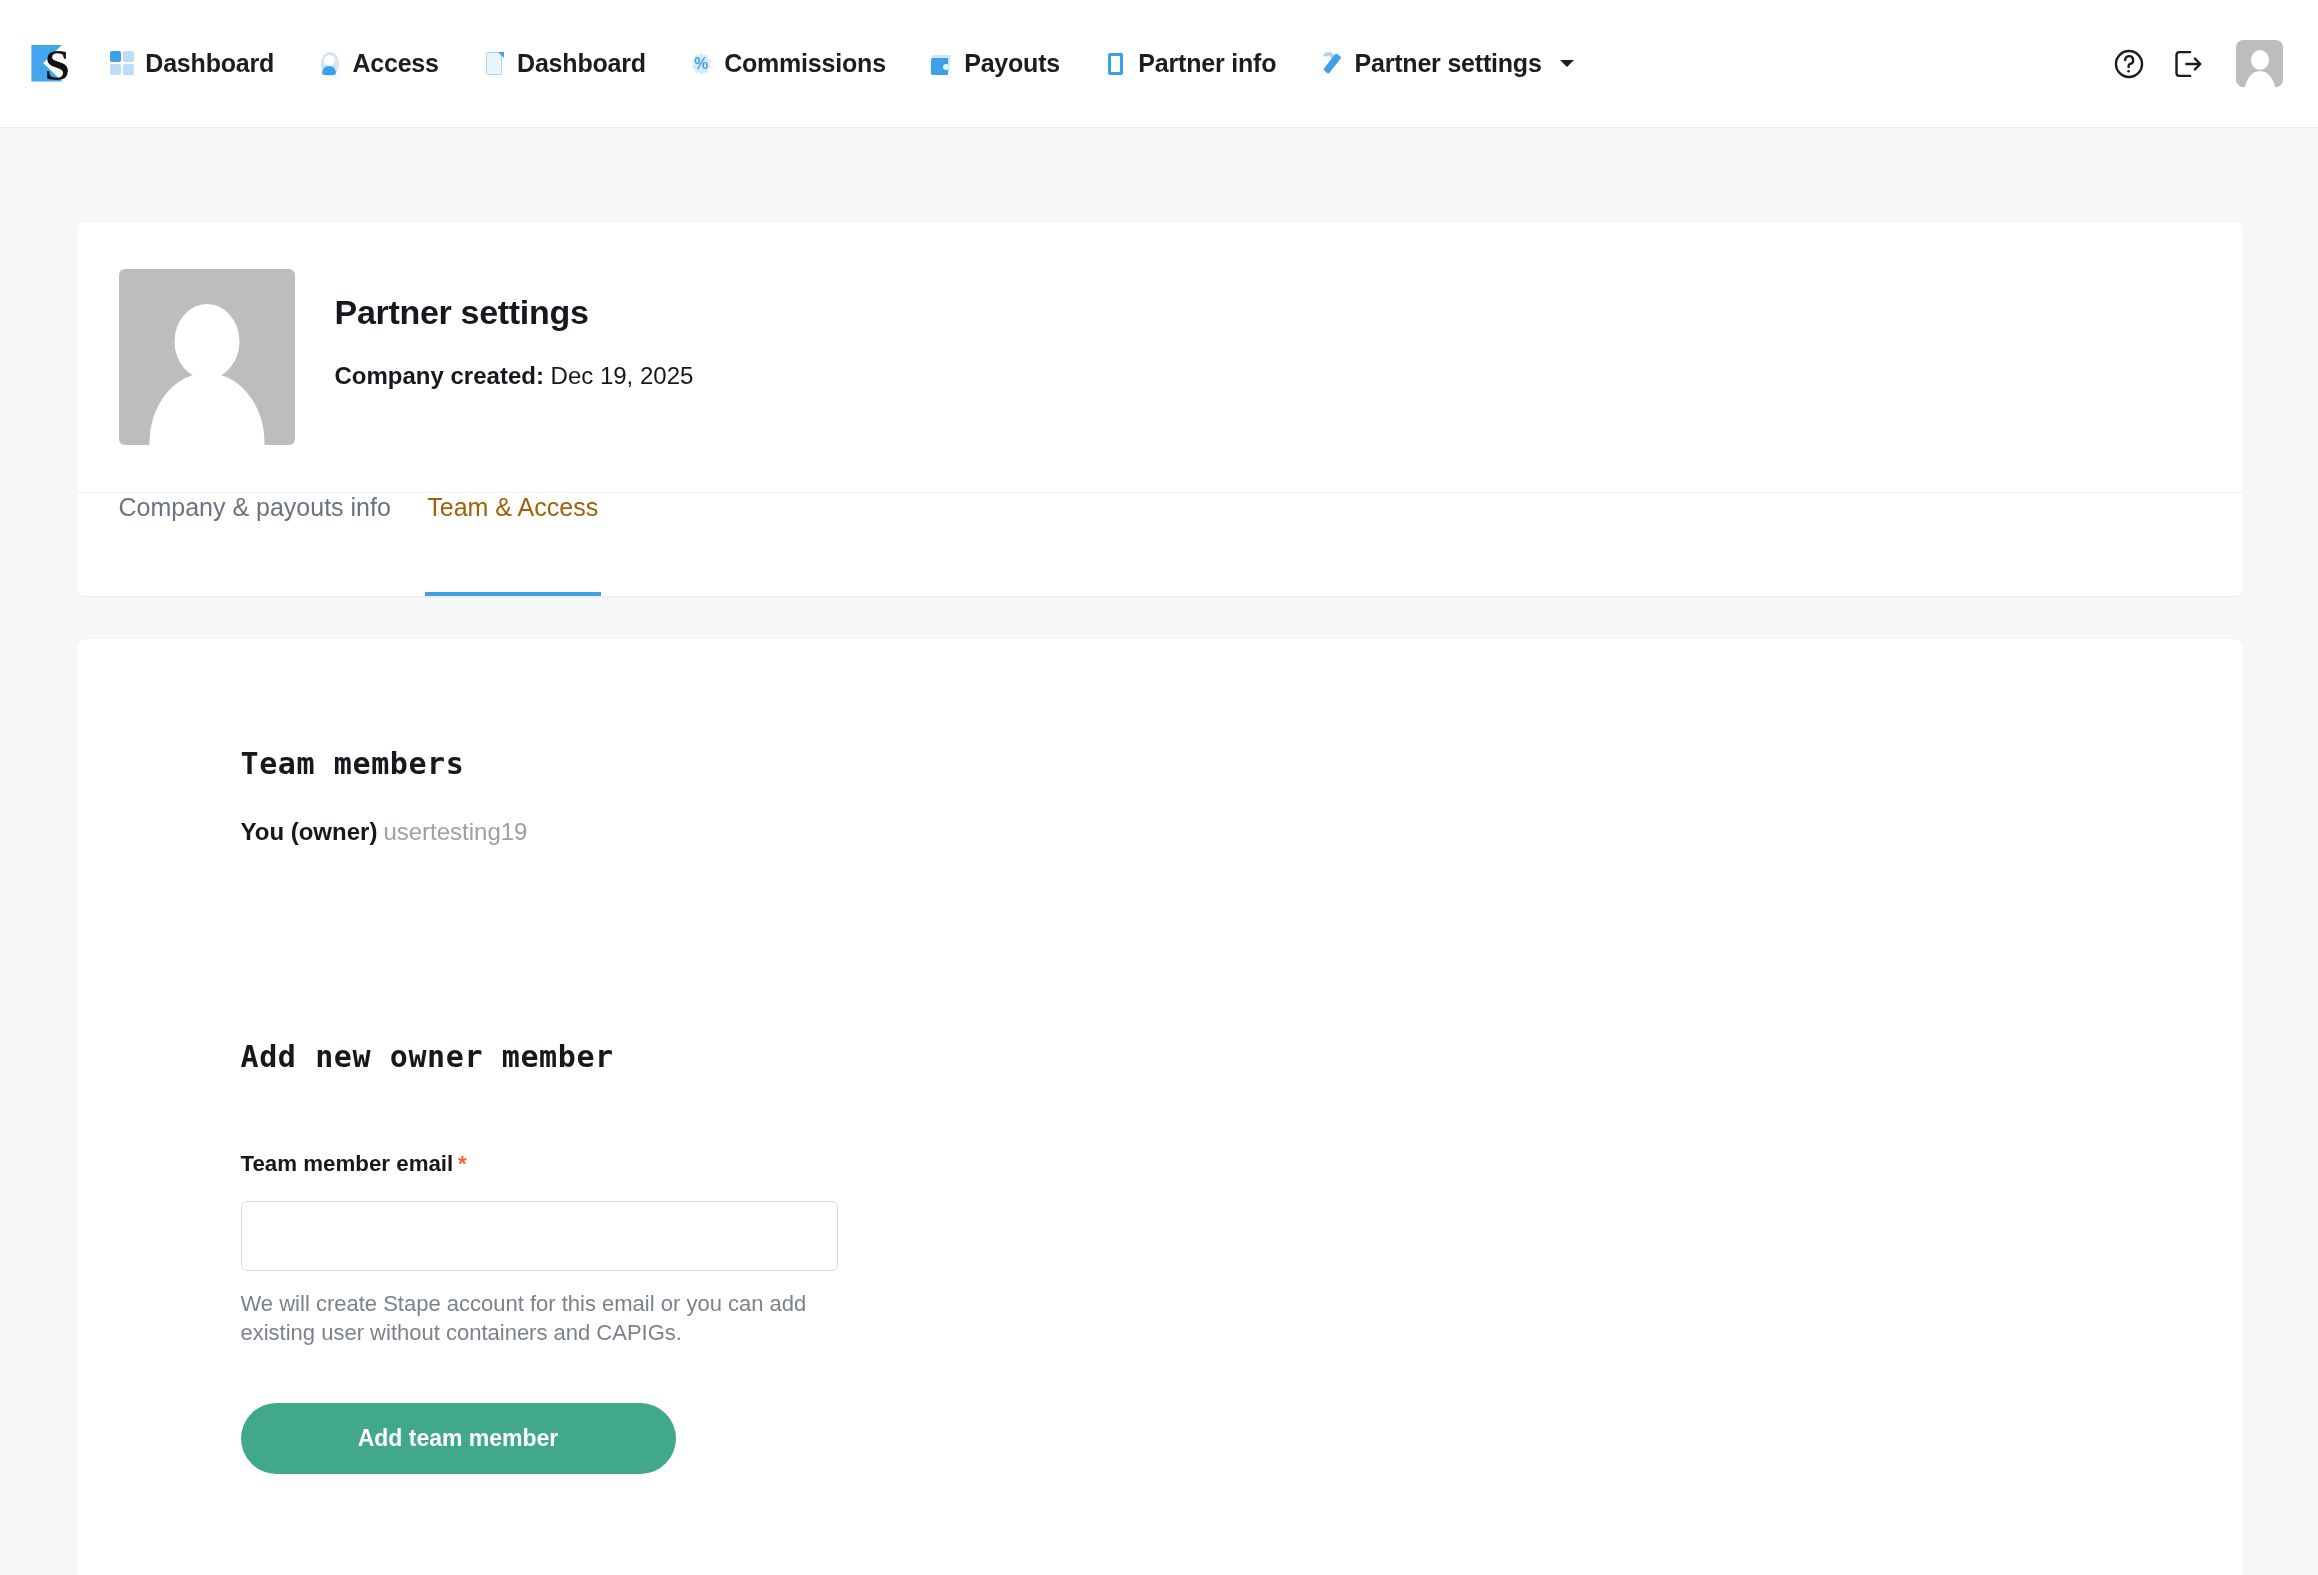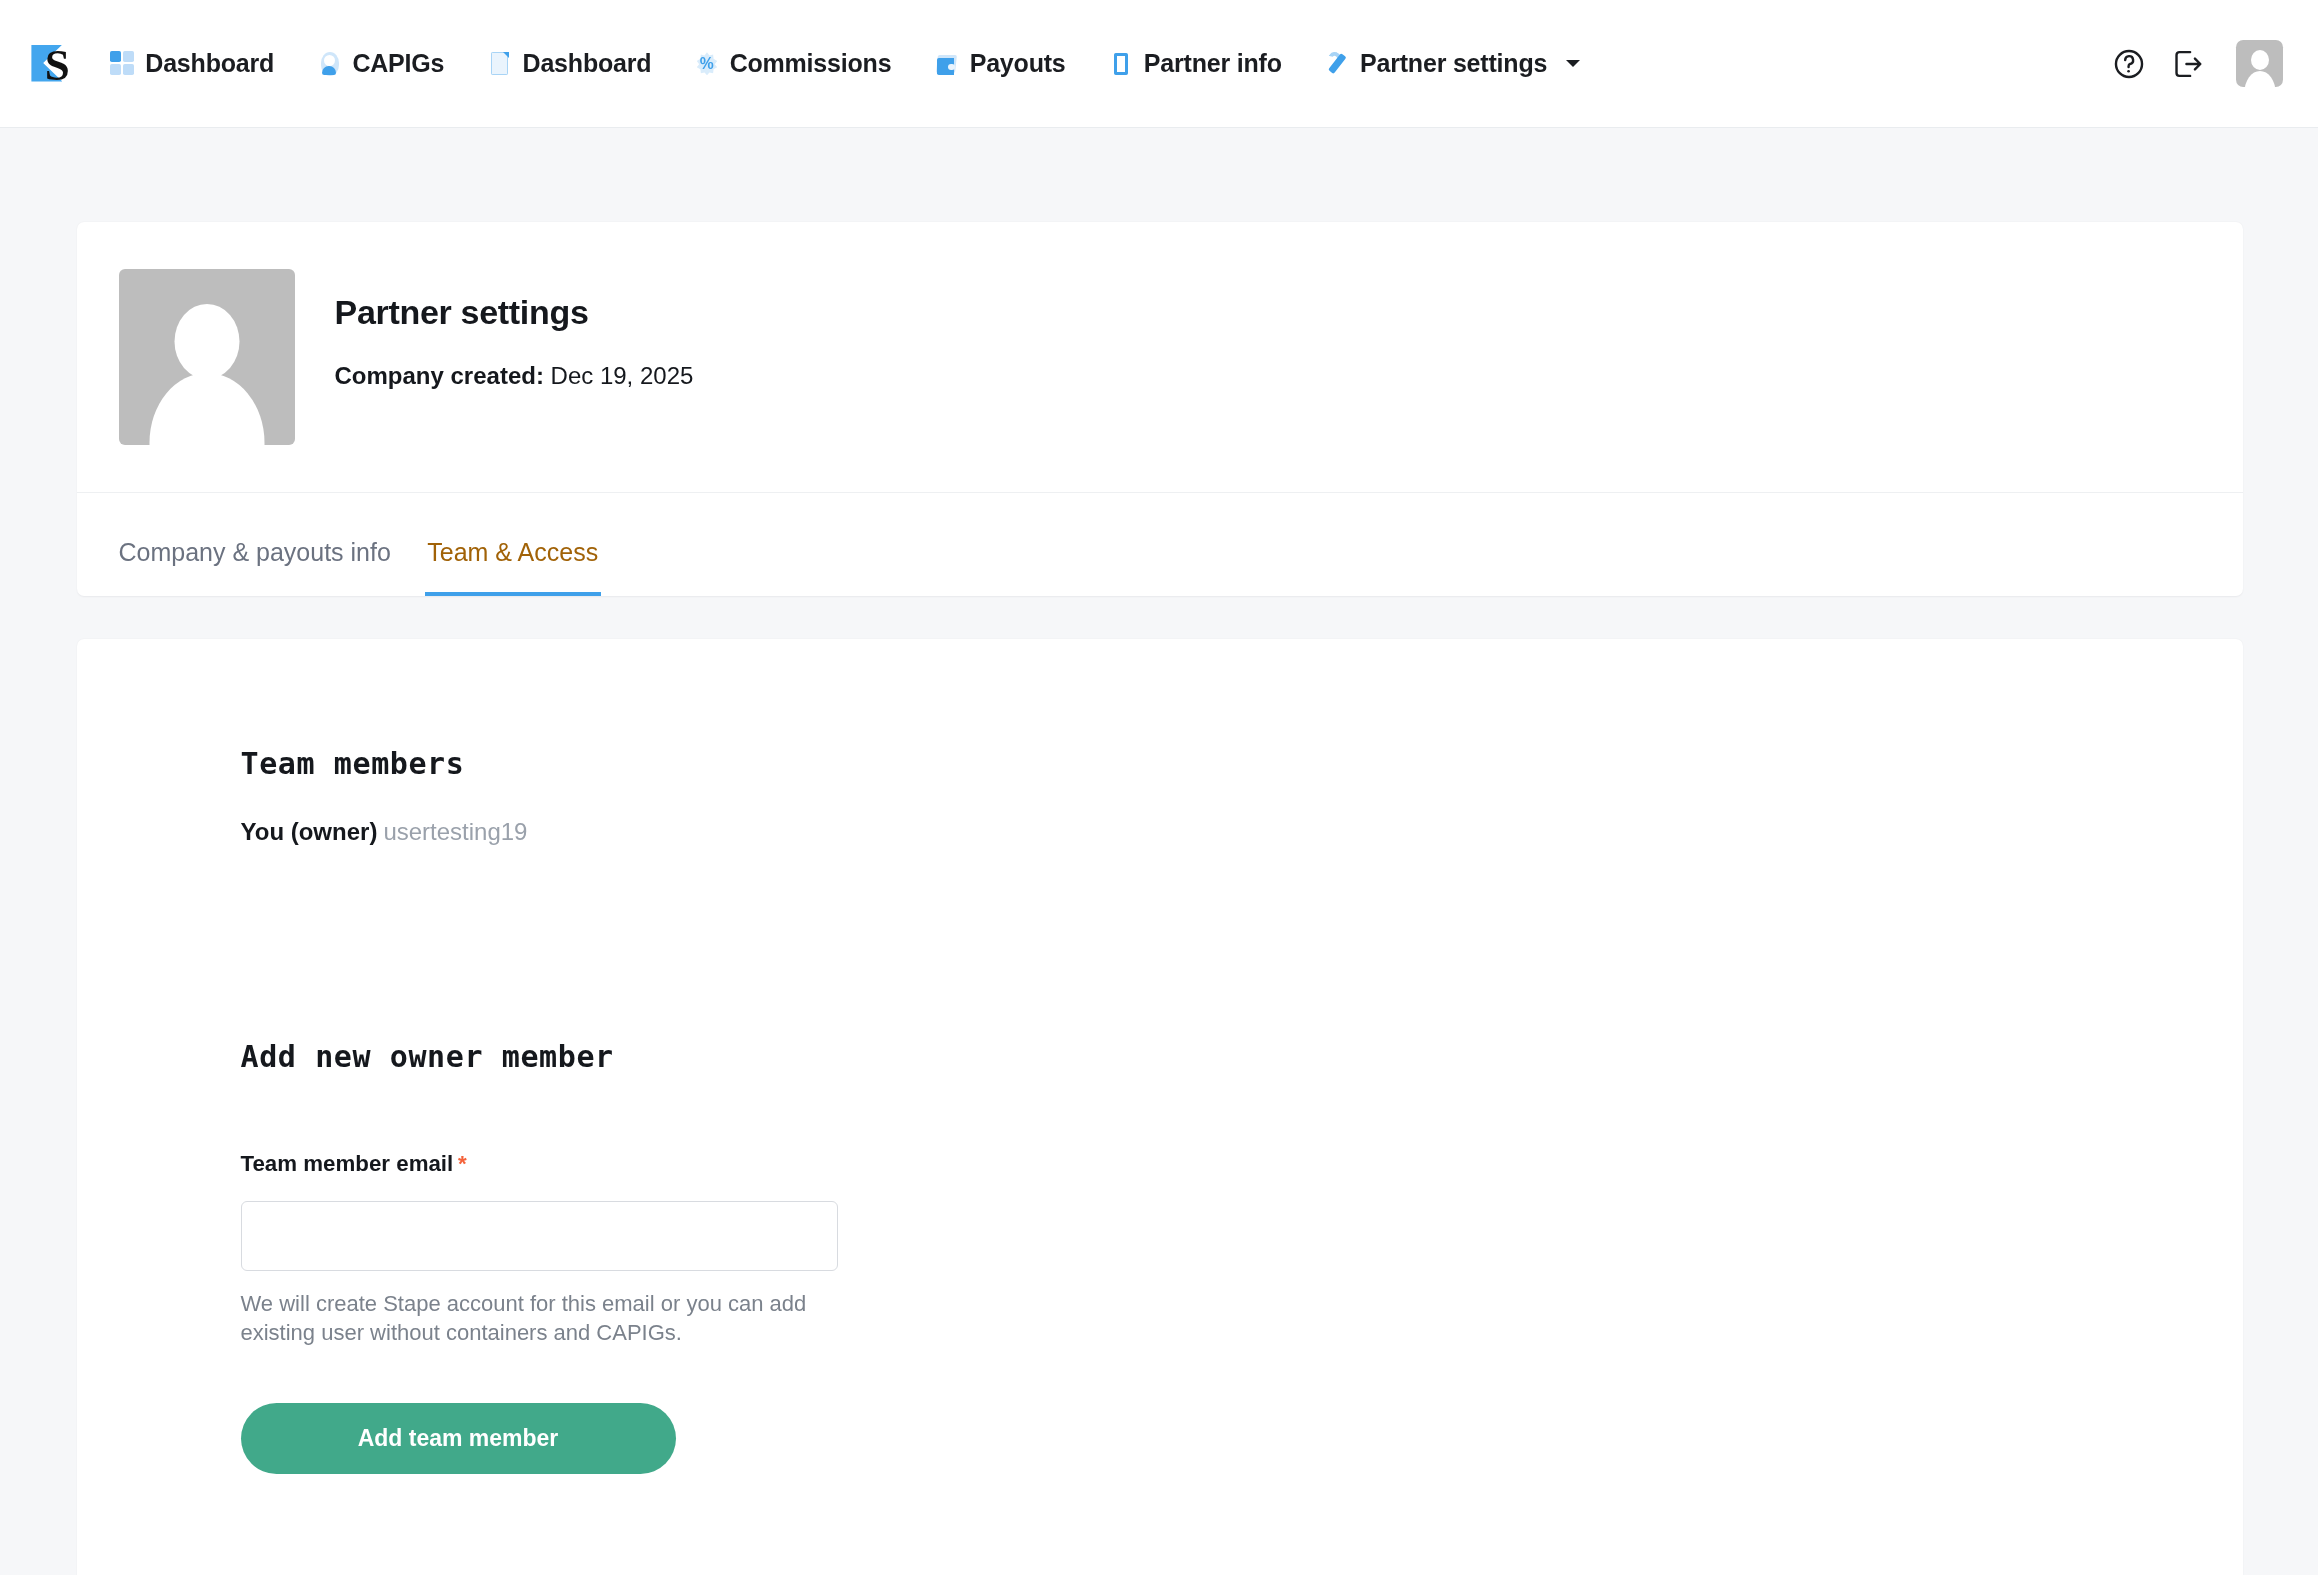--- a/index.html
+++ b/index.html
@@ -146,21 +146,21 @@
   .page-title {
     font-size: 34px; font-weight: 700; color: #15181d;
     letter-spacing: -0.3px; margin: 0 0 30px 0;
   }
   .created-line { font-size: 24px; color: #15181d; }
   .created-line .k { font-weight: 700; }
   .created-line .v { font-weight: 400; margin-top: 47px; }
 
   .tabs {
     border-top: 1.2px solid #eef0f2;
-    display: flex; align-items: flex-end;
+    display: flex; 
     padding: 0 0 0 42px;
     height: 104px;
   }
   .tab {
     font-size: 25px;
     color: #6b7280;
     padding: 0 0 25px 0;
     margin-right: 34px;
     cursor: pointer;
     border-bottom: 4.2px solid transparent;
@@ -235,21 +235,21 @@
         </span>
       <span class="label">Dashboard</span>
     </div>
 
     <div class="navitem">
       <span class="navicon ic-user">
           <span class="bg"></span>
           <span class="head"></span>
           <span class="body"></span>
         </span>
-      <span class="label">CAPIGs</span>
+      <span class="label">Access</span>
     </div>
 
     <div class="navitem">
       <span class="navicon ic-doc">
           <span class="page"></span>
           <span class="fold"></span>
         </span>
       <span class="label">Dashboard</span>
     </div>
 

